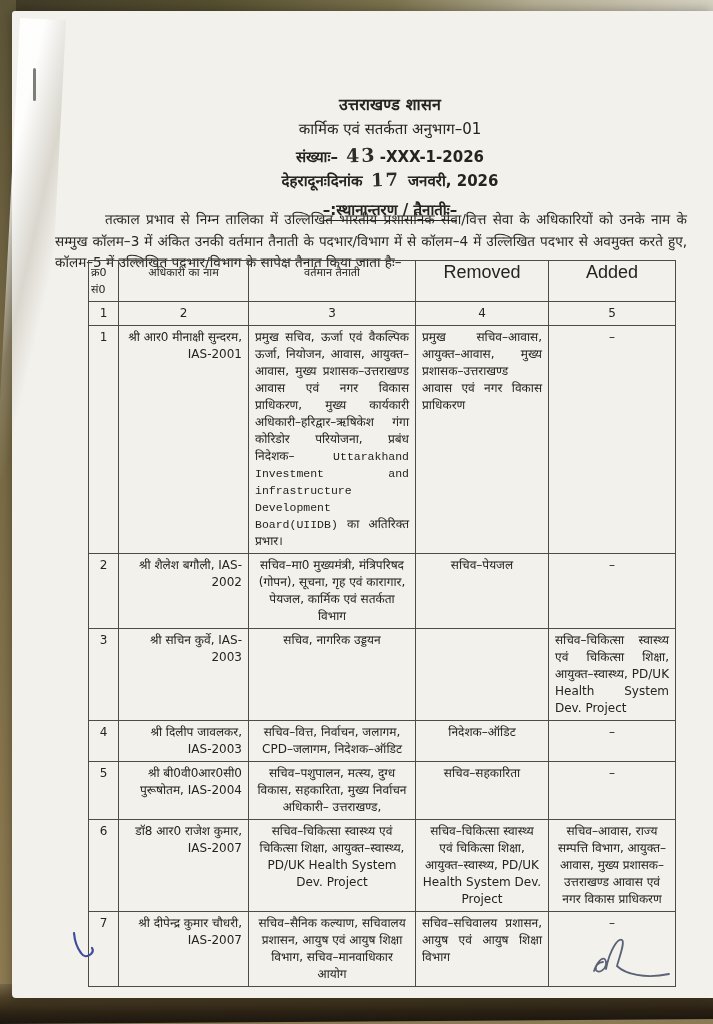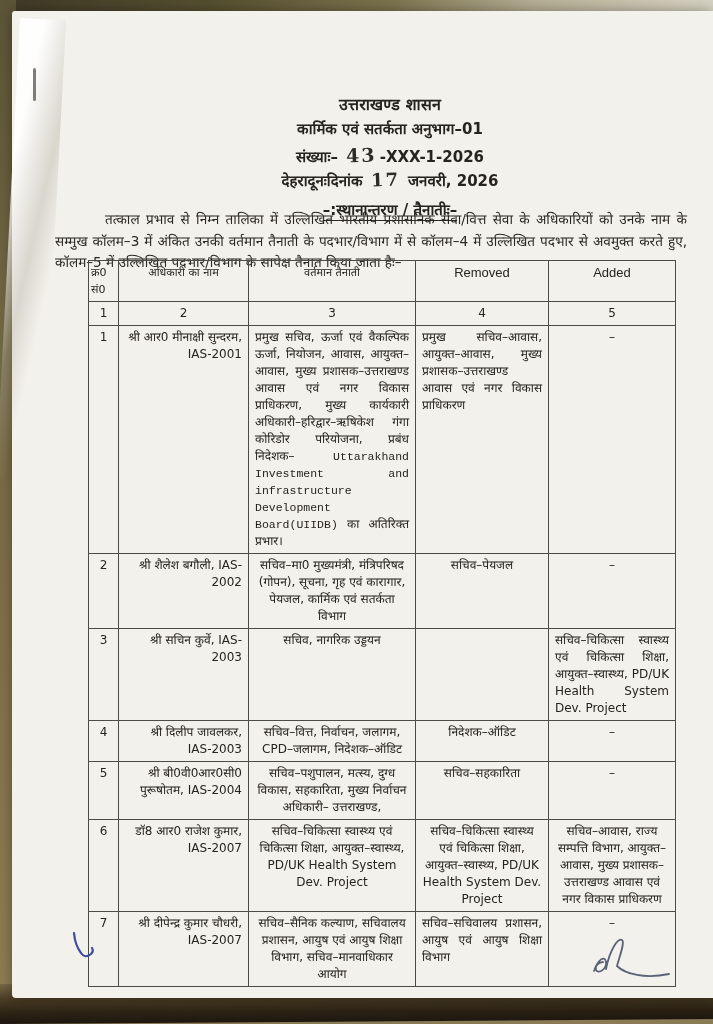--- a/index.html
+++ b/index.html
@@ -40,21 +40,21 @@
     position:absolute; left:-4px; top:8px; width:46px; height:460px;
     background:linear-gradient(100deg, rgba(255,255,255,.9) 20%, rgba(170,165,150,.35) 50%, rgba(255,255,255,0) 70%);
     transform:rotate(3deg); pointer-events:none;
   }
 
   .abs { position:absolute;margin-top:39px; }
   .ctr { text-align:center; }
   .hindi { color:#26241f; }
 
   .org-line   { left:70px; width:640px; top:54px;  font-size:16px; font-weight:600; letter-spacing:.2px; }
-  .dept-line  { left:70px; width:640px; top:79px;  font-size:15px; font-weight:700; }
+  .dept-line  { left:70px; width:640px; top:79px;  font-size:15px; font-weight:400; }
   .num-line   { left:70px; width:640px; top:105px; font-size:15px; font-weight:600; }
   .date-line  { left:70px; width:640px; top:130px; font-size:15px; font-weight:600; }
   .subject    { left:70px; width:640px; top:160px; font-size:15px; font-weight:700; }
   .subject span { border-bottom:1.5px solid #2b2923; padding-bottom:1px; }
 
   .hw {
     font-family:"DejaVu Serif", serif; font-size:19px; font-weight:700;
     letter-spacing:2px; color:#2e2c26; display:inline-block; transform:rotate(-2deg);
     padding:0 3px;
   }
@@ -69,21 +69,21 @@
     position:absolute; left:88px; top:260px; width:587px;
     border-collapse:collapse; table-layout:fixed;
     font-size:12px; color:#26241f;
   }
   table.gov td, table.gov th {
     border:1.4px solid #4d4b45; vertical-align:top;
     padding:3px 6px; line-height:17px; font-weight:500;
     overflow:hidden;
   }
   th.hhin { font-weight:600; font-size:11px; text-align:center; vertical-align:top; padding-top:6px;}
-  th.heng { font-weight:700; font-size:13px; font-family:"Liberation Sans", sans-serif; text-align:center; vertical-align:top; padding-top:6px;}
+  th.heng { font-weight:700; font-size:18px; font-family:"Liberation Sans", sans-serif; text-align:center; vertical-align:top; padding-top:6px;}
   td.num  { text-align:center; font-weight:500; }
   td.name { text-align:right; }
   td.just { text-align:justify; }
   td.cent { text-align:center; }
   td.left { text-align:center; }
   td.dash { text-align:center; font-weight:600; }
 
   .pen { position:absolute; pointer-events:none; }
 
   

